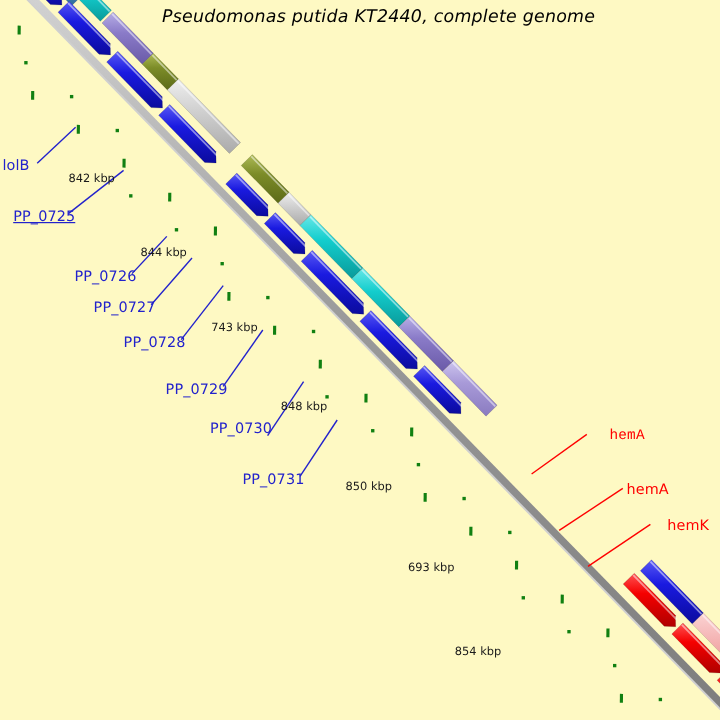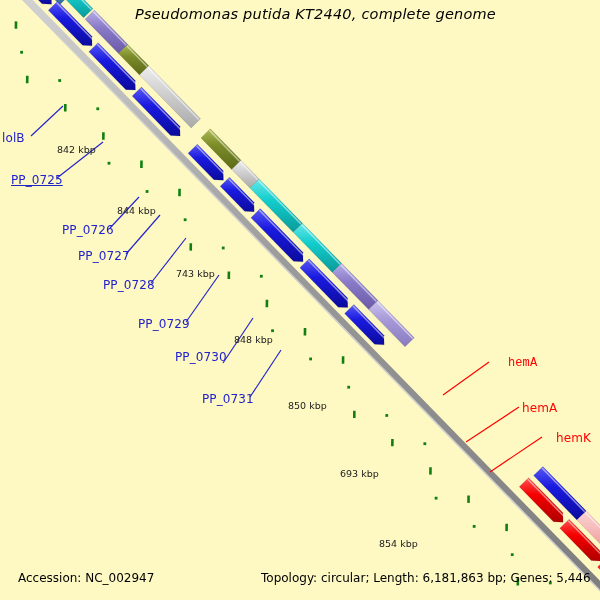--- a/index.html
+++ b/index.html
@@ -257,16 +257,14 @@
       <div class="lbl blue" style="left: 78px; top: 249px;">PP_0727</div>
       <div class="lbl blue" style="left: 103px; top: 278px;">PP_0728</div>
       <div class="lbl blue" style="left: 138px; top: 317px;">PP_0729</div>
       <div class="lbl blue" style="left: 175px; top: 350px;">PP_0730</div>
       <div class="lbl blue" style="left: 202px; top: 392px;">PP_0731</div>
       <div class="lbl red" style="left: 508px; top: 356px; font-family: Liberation Mono, monospace;">hemA</div>
       <div class="lbl red" style="left: 522px; top: 401px;">hemA</div>
       <div class="lbl red" style="left: 545px; top: 431px; margin-left: 11px;">hemK</div>
     </div>
 
-  <div class="foot" style="left:18px;top:571px;">Accession: NC_002947</div>
-  <div class="foot" style="left:261px;top:571px;">Topology: circular; Length: 6,181,863 bp; Genes: 5,446</div>
 
 </div>
 
 </body></html>

